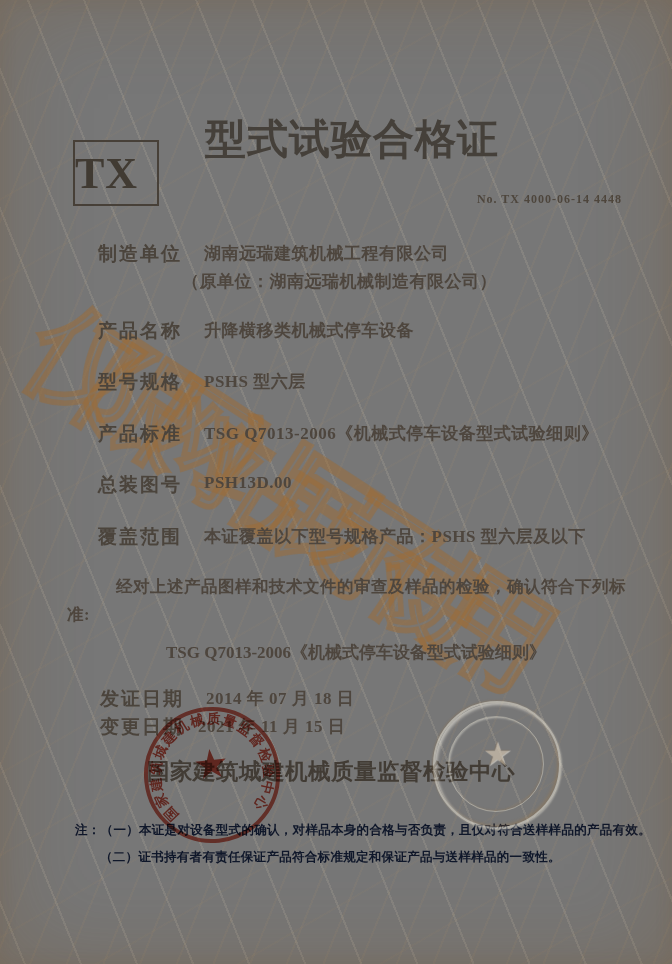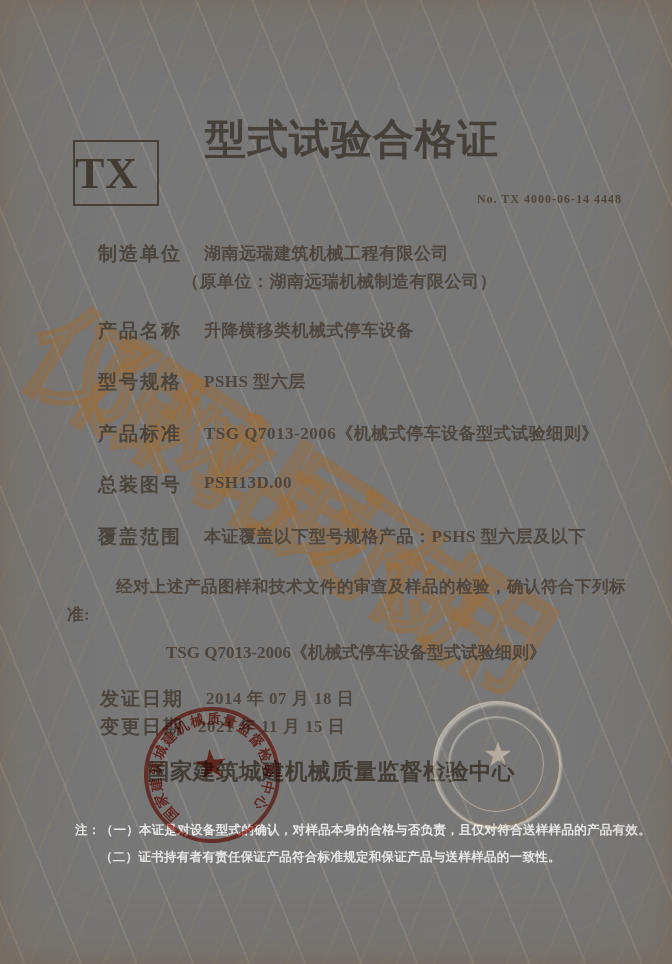--- a/index.html
+++ b/index.html
@@ -34,21 +34,21 @@
     font-size:44px; font-weight:700; color:#413b33; letter-spacing:1px;margin-top:31px;
   }
   .hdr-small{top:78px; left:352px; font-size:23px; font-weight:700; letter-spacing:50px; text-indent:25px; color:#46403a;}
   .title{top:112px; left:352px; font-size:41px; font-weight:700; letter-spacing:1px; color:#45403a;}
   .no-line{top:192px; right:50px; font-size:12px; font-weight:600; letter-spacing:1px; color:#4e463d;}
   .flabel{left:98px; font-size:19px; font-weight:700; letter-spacing:2px; color:#4b443c;}
   .fvalue{left:204px; font-size:17px; font-weight:600; color:#4e463e; letter-spacing:.5px;}
   .stmt{font-size:16.5px; font-weight:600; color:#4e463e; letter-spacing:.5px;text-align:center;}
   .std-line{top:641px; left:356px; font-size:17px; font-weight:600; color:#4e463e;}
   .issuer{top:756px; left:331px; font-size:22.5px; font-weight:700; letter-spacing:.5px; color:#423c35;}
-  .note{font-size:12.5px; font-weight:600; color:#e5e5e5; letter-spacing:.3px;}
+  .note{font-size:12.5px; font-weight:600; color:#0f172a; letter-spacing:.3px;}
   .watermark{
     top:288px; left:70px; transform:rotate(33deg); transform-origin:0 0;
     font-size:115px; font-weight:700; line-height:1; letter-spacing:-46px;
     color:rgba(168,116,54,.12); -webkit-text-stroke:2px rgba(160,108,50,.42);
     pointer-events:none;
   }
   .seal{left:137px; top:700px; width:150px; height:150px; mix-blend-mode:multiply; opacity:.88; transform:rotate(-6deg);}
   .emboss{
     left:433px; top:701px; width:124px; height:124px; border-radius:50%;
     border:2px solid rgba(255,248,230,.45);

